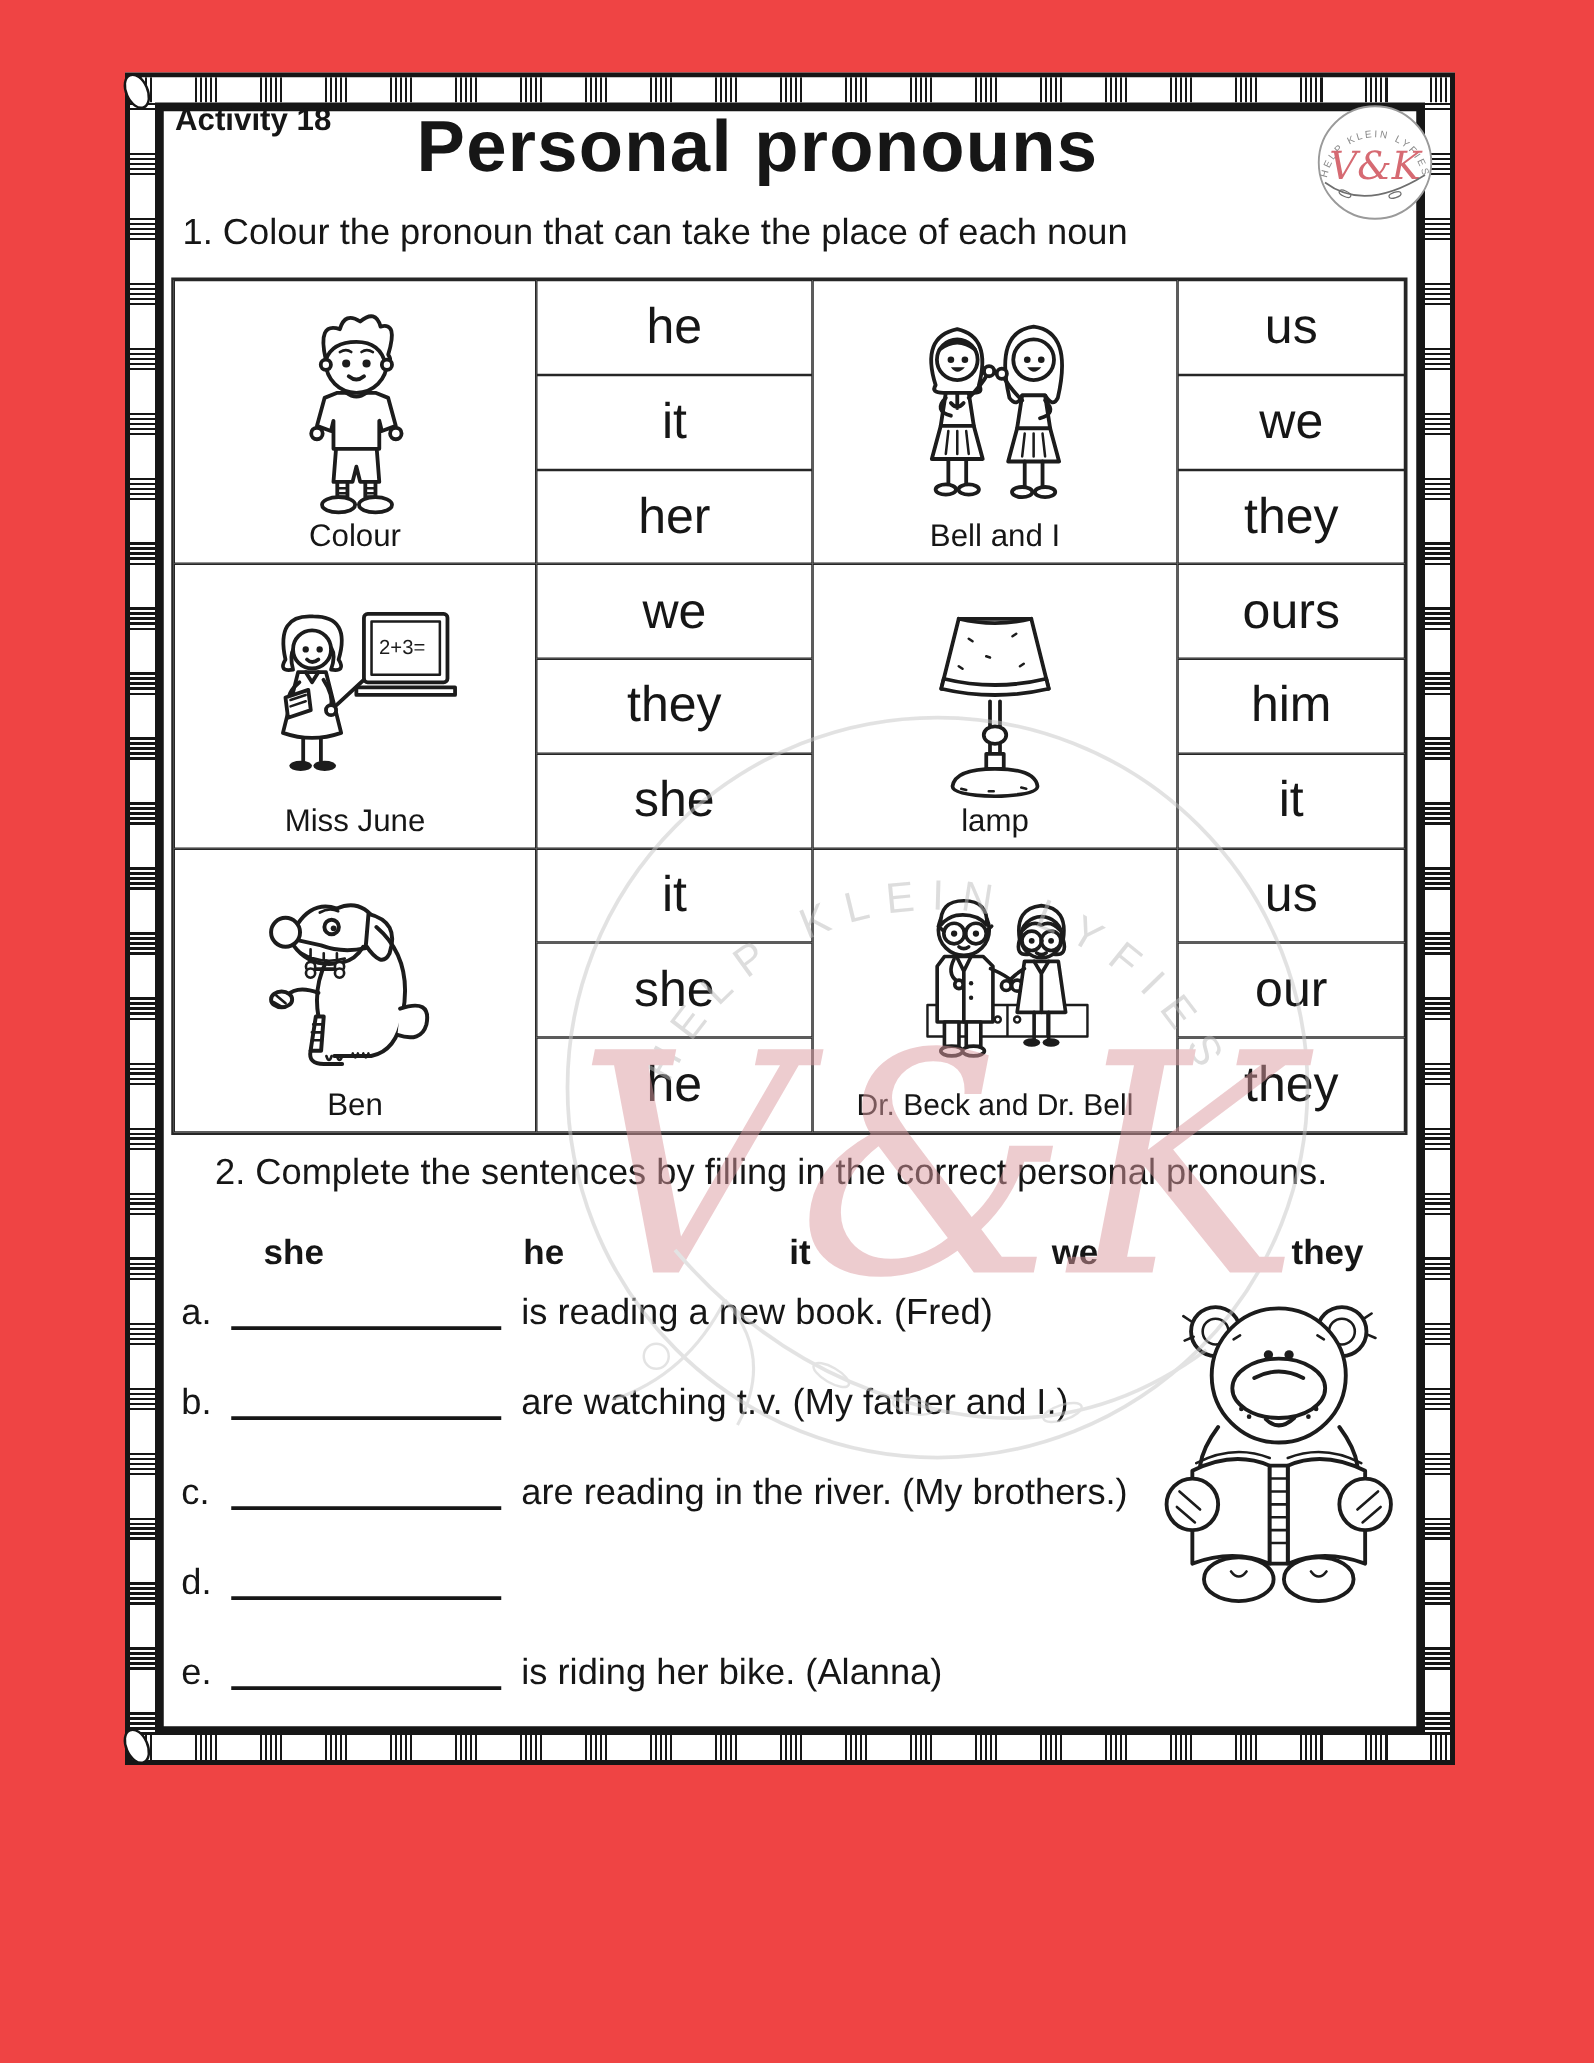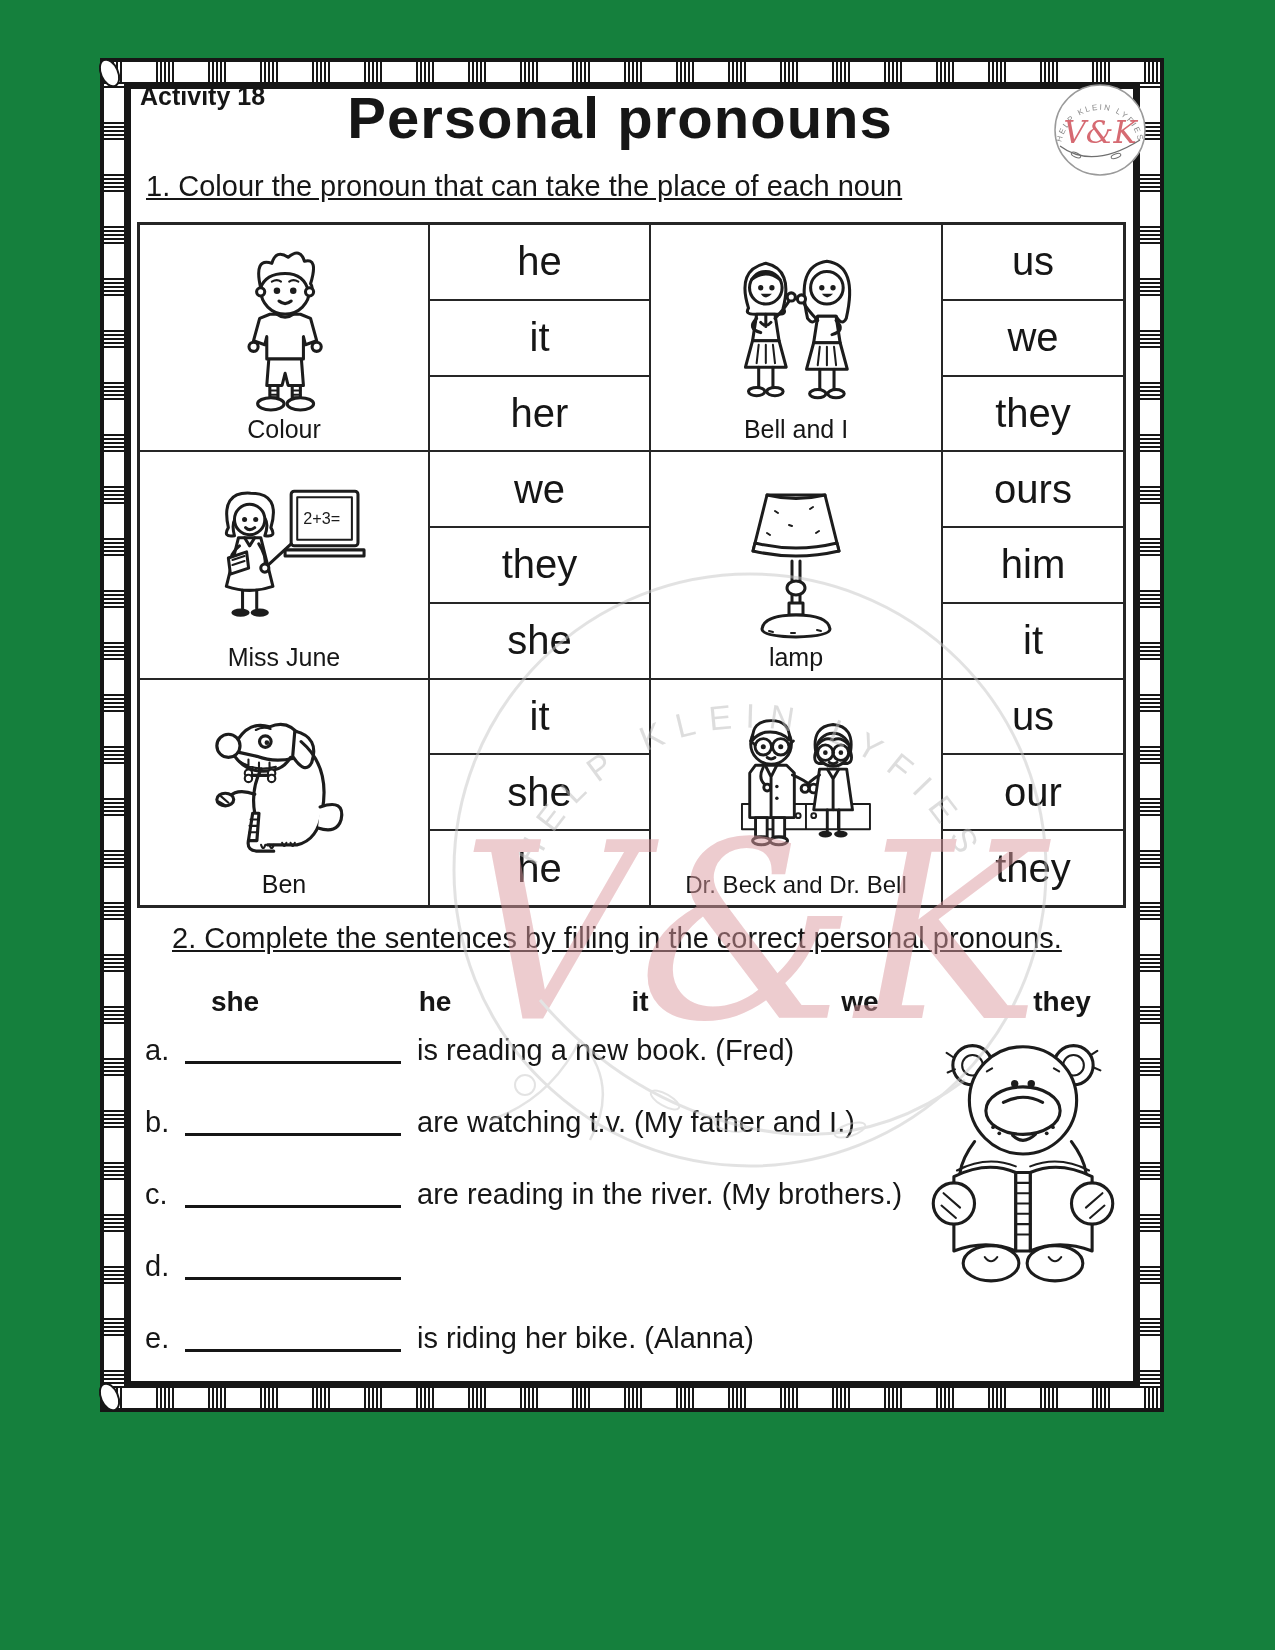--- a/index.html
+++ b/index.html
@@ -1,29 +1,29 @@
 <!DOCTYPE html>
 <html><head>
 <meta charset="utf-8">
 <style>
   html,body{margin:0;padding:0;background:#fff;}
-  .page{position:relative;width:1275px;height:1650px;background:#15803d;overflow:hidden;
+  .page{position:relative;width:1275px;height:1650px;background:#ef4444;overflow:hidden;
         font-family:"Liberation Sans", sans-serif;color:#161616;}
   
   .frame{position:absolute;left:100px;top:58px;width:1056px;height:1346px;border:4px solid #161616;background:#fff;}
   .hatch-h{position:absolute;left:0;right:0;height:20px;
     background:repeating-linear-gradient(90deg,#161616 0 2px,#fff 2px 4px,#161616 4px 6px,#fff 6px 8px,#161616 8px 10px,#fff 10px 12px,#161616 12px 14px,#fff 14px 16px,#161616 16px 18px,#fff 18px 52px);}
   .hatch-v{position:absolute;top:20px;bottom:20px;width:20px;
     background:repeating-linear-gradient(0deg,#161616 0 2px,#fff 2px 4px,#161616 4px 6px,#fff 6px 8px,#161616 8px 10px,#fff 10px 12px,#161616 12px 14px,#fff 14px 16px,#161616 16px 18px,#fff 18px 52px);}
   .frame-inner{position:absolute;inset:20px;border:7px solid #161616;background:#fff;}
   .corner{position:absolute;width:15px;height:26px;border:2.5px solid #161616;border-radius:50%;background:#fff;transform:rotate(-24deg);}
   
   .activity{position:absolute;left:140px;top:82px;font-size:25px;font-weight:700;}
-  .title{position:absolute;left:100px;width:1040px;top:84px;text-align:center;font-size:58px;font-weight:700;letter-spacing:1px;}
-  .inst{position:absolute;font-size:29px;text-decoration:underline;}
+  .title{position:absolute;left:86px;width:1040px;top:84px;text-align:center;font-size:58px;font-weight:700;letter-spacing:1px;}
+  .inst{position:absolute;font-size:29px;}
   
   .ptable{position:absolute;left:137px;top:222px;width:985px;height:682px;display:grid;
           grid-template-columns:290px 221px 292px 1fr;grid-template-rows:repeat(9,1fr);
           border:2px solid #262626;background:#fff;}
   .cell{border:1px solid #262626;display:flex;align-items:center;justify-content:center;}
   .imgcell{flex-direction:column;justify-content:flex-end;padding:4px 2px 2px;}
   .pron{font-size:40px;}
   .caption{font-size:25px;white-space:nowrap;margin:2px 0 4px;}
   
   .art path,.art circle,.art ellipse,.art rect{fill:#fff;stroke:#1c1c1c;stroke-width:3;stroke-linecap:round;stroke-linejoin:round;}

